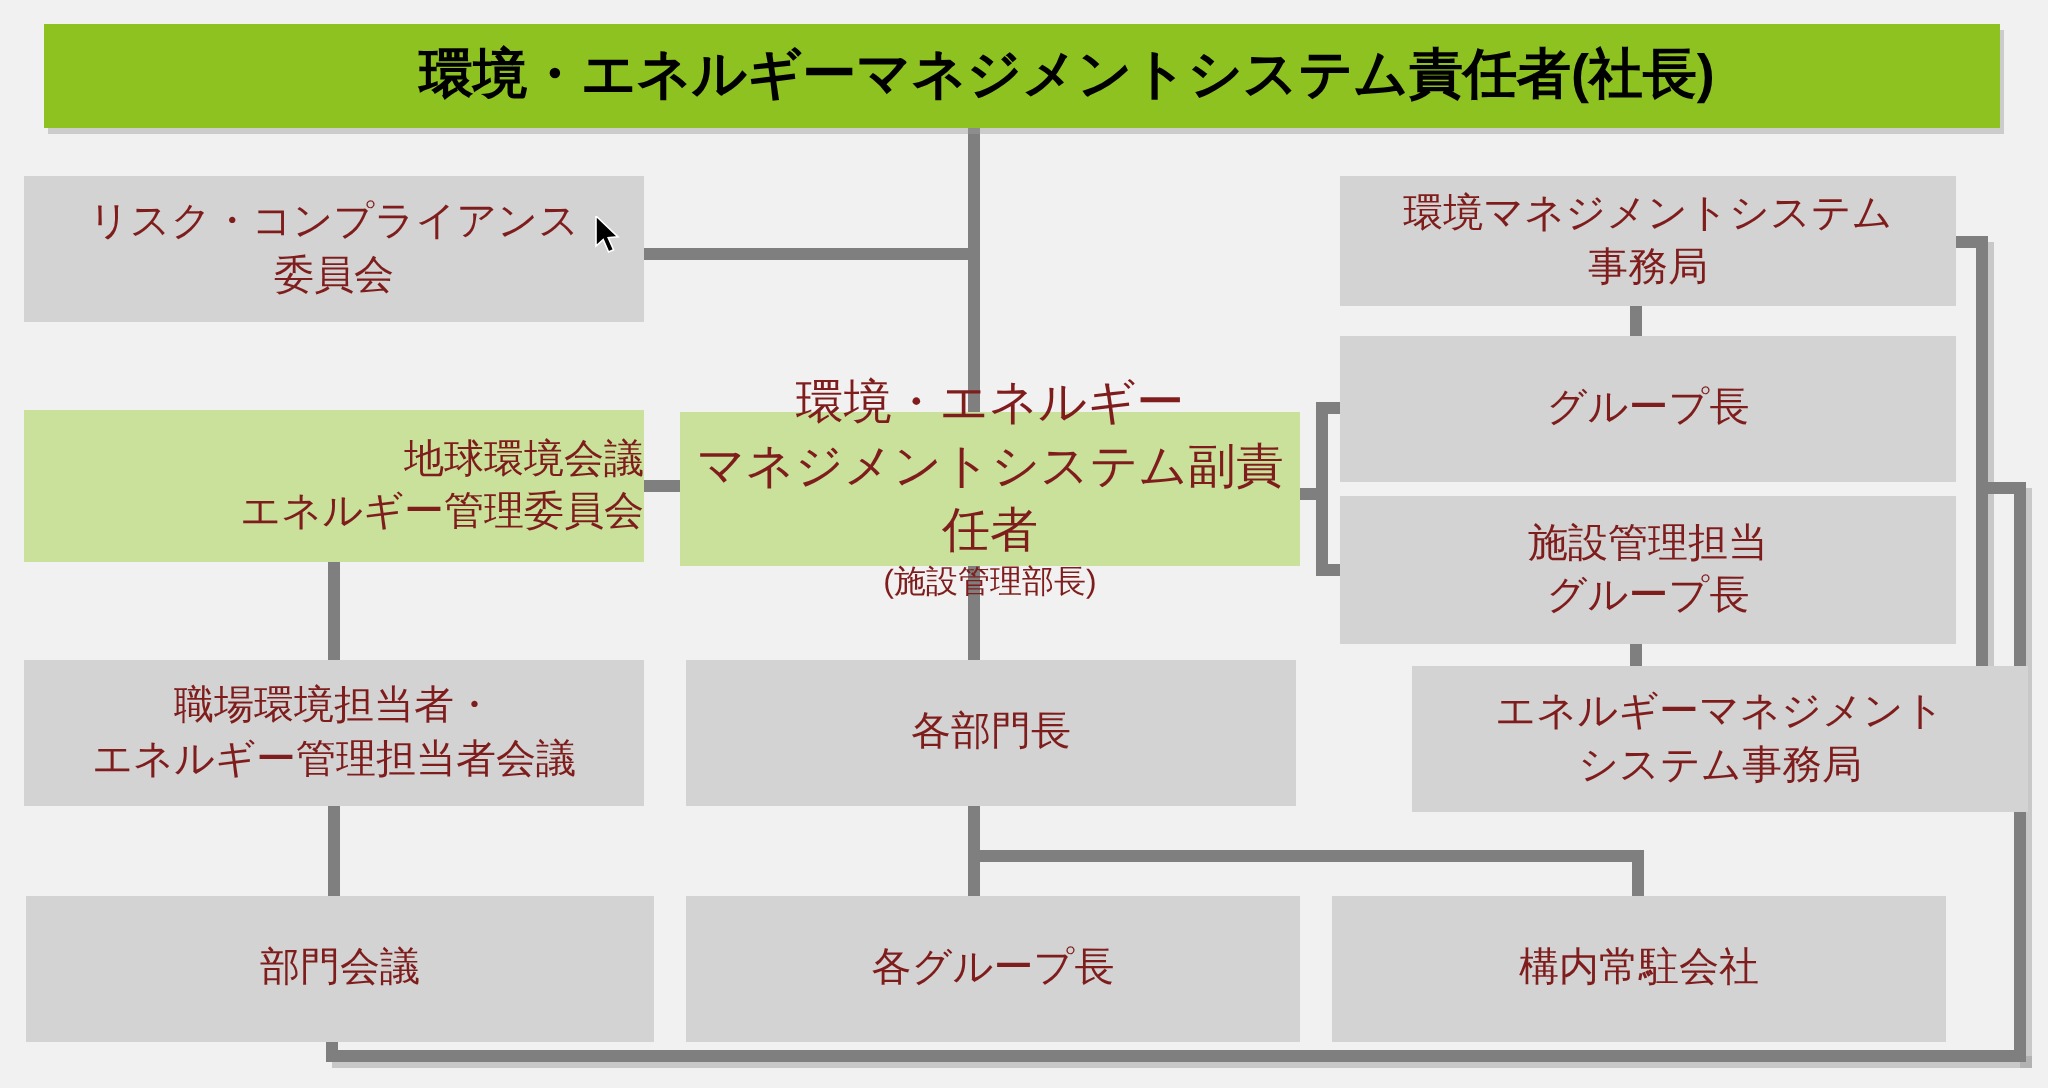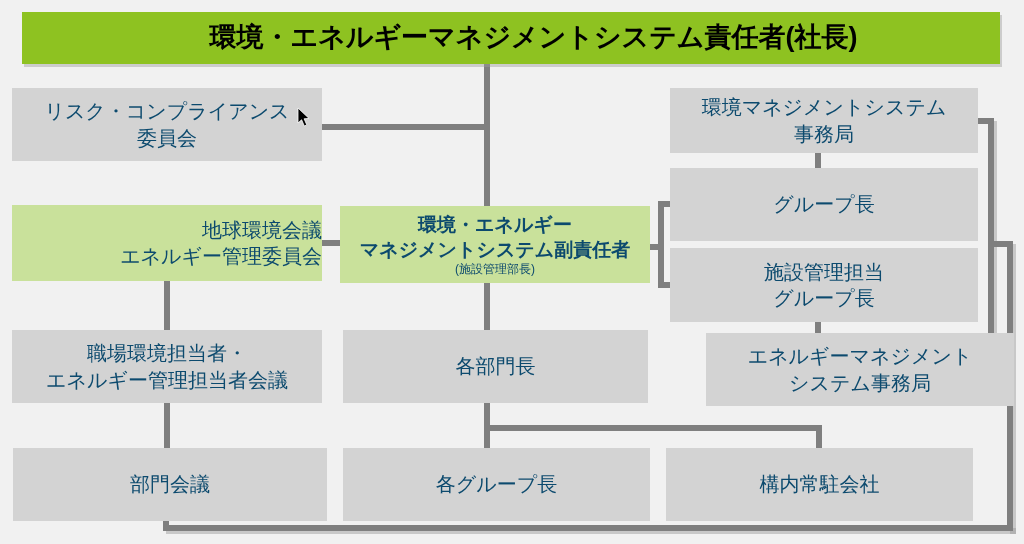--- a/index.html
+++ b/index.html
@@ -11,37 +11,37 @@
     position:relative;
     width:1024px; height:544px;
     background: var(--page-bg, #F1F1F1);
     overflow:hidden;
   }
   .node {
     position:absolute;
     display:flex; flex-direction:column;
     justify-content:center; align-items:center;
     text-align:center;
-    color:#0c4a6e;
+    color:#7f1d1d;
     font-size:20px;
     line-height:1.32;
     box-sizing:border-box;
   }
   .gray   { background: var(--gray-box, #D3D3D3); }
   .lgreen { background: var(--light-green, #C9E19B); }
   .header-bar {
     background: var(--header-green, #8EC221);
     font-weight:bold;
     font-size:27px;
     color:#000;
     box-shadow: 2px 3px 0 rgba(160,160,160,0.45);
     padding-left: 45px;
   }
-  .deputy-line { font-size:19px;font-weight:bold; }
-  .deputy-sub  { font-size:12px; }
+  .deputy-line { font-size:24px; }
+  .deputy-sub  { font-size:16px; }
   .line {
     position:absolute;
     background: var(--line-color, #7F7F7F);
   }
   .shadowed { box-shadow: 3px 3px 0 rgba(150,150,150,0.45); }
   .cursor { position:absolute; z-index:30; }
 </style>
 </head>
 <body>
 

